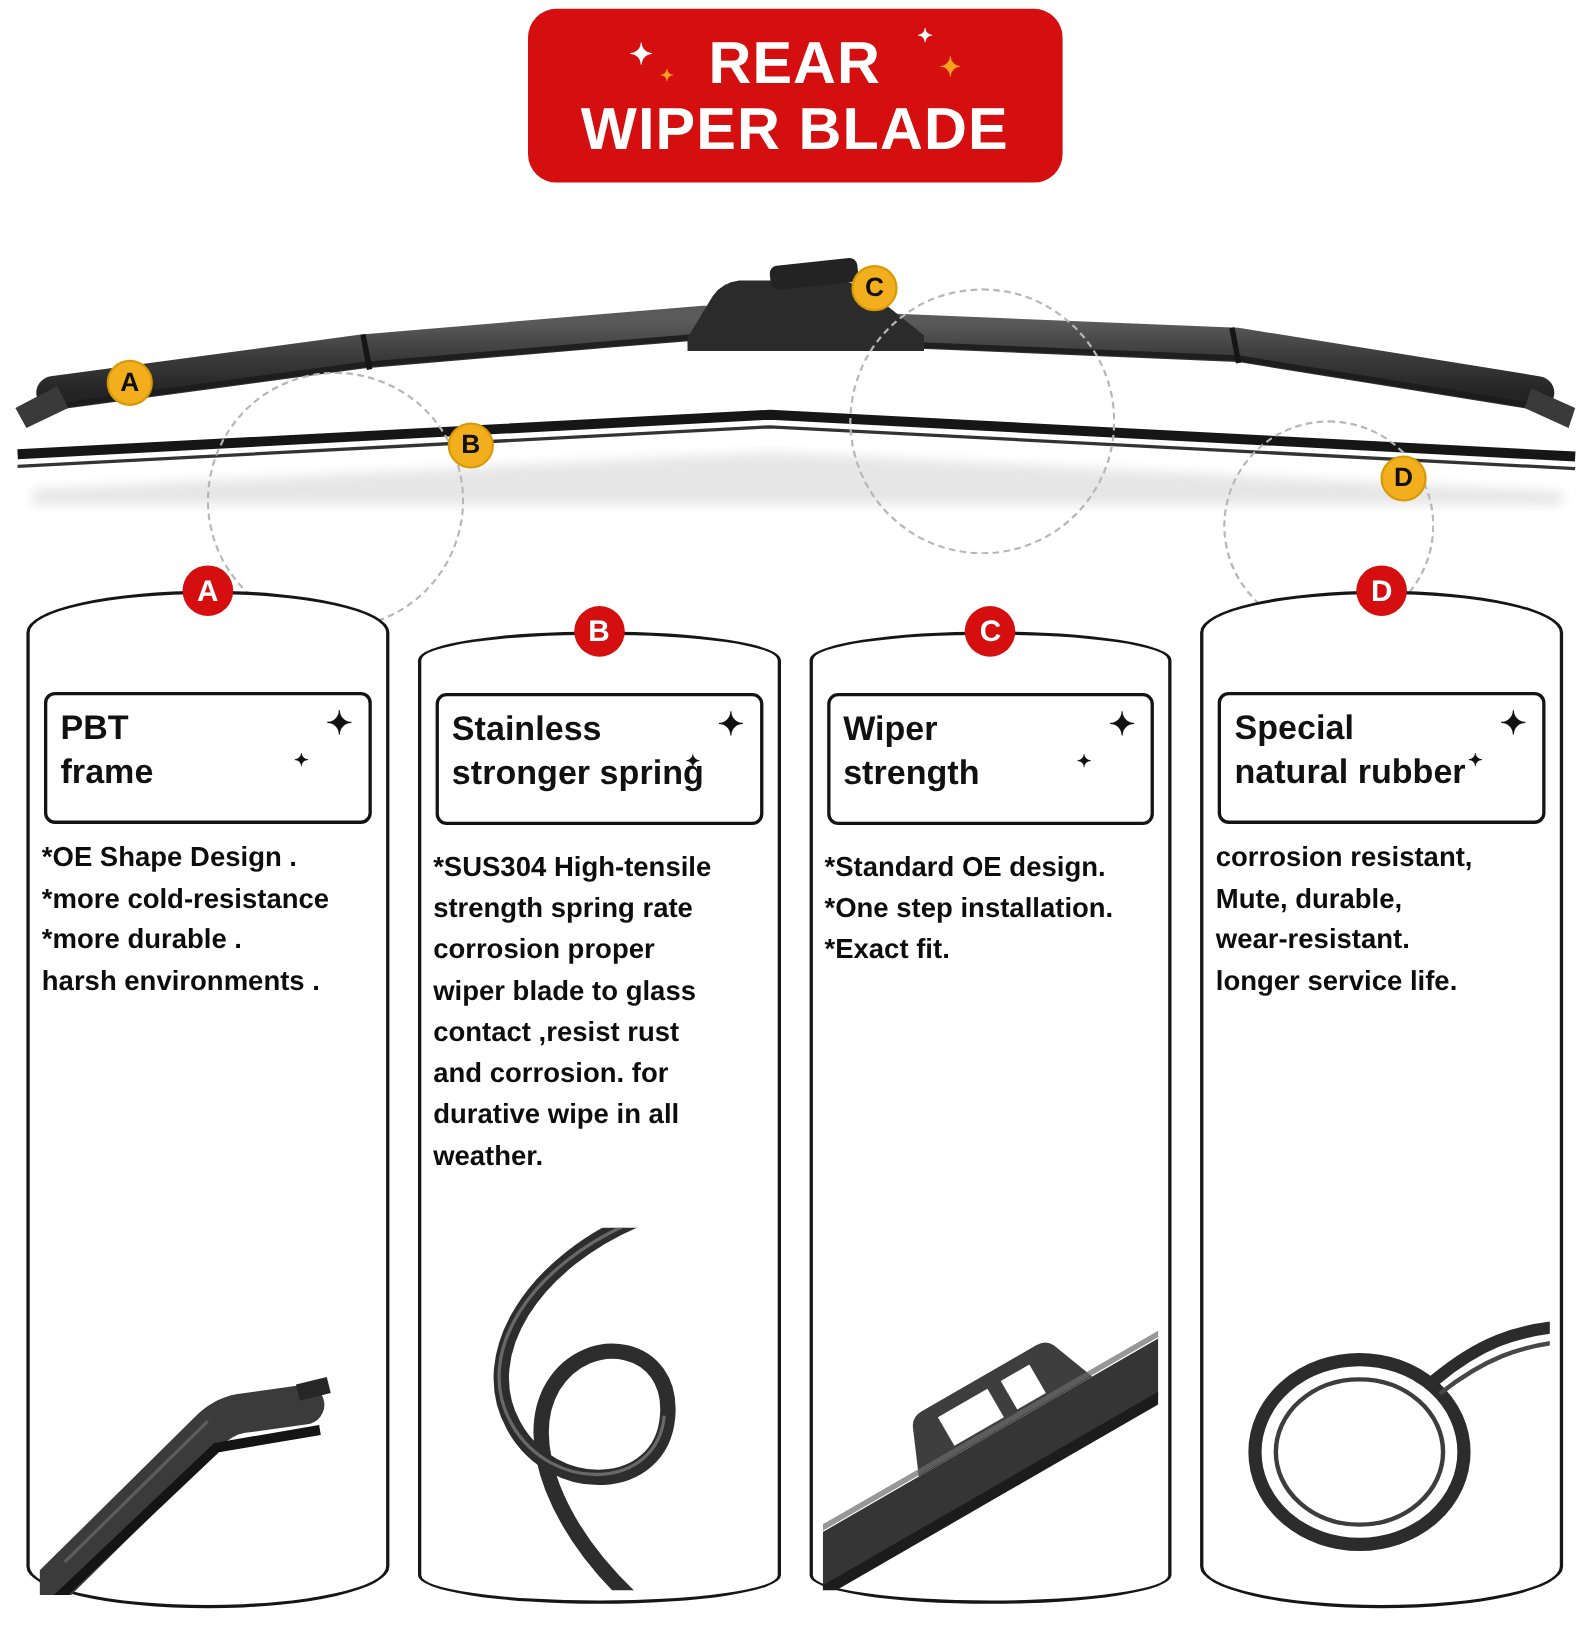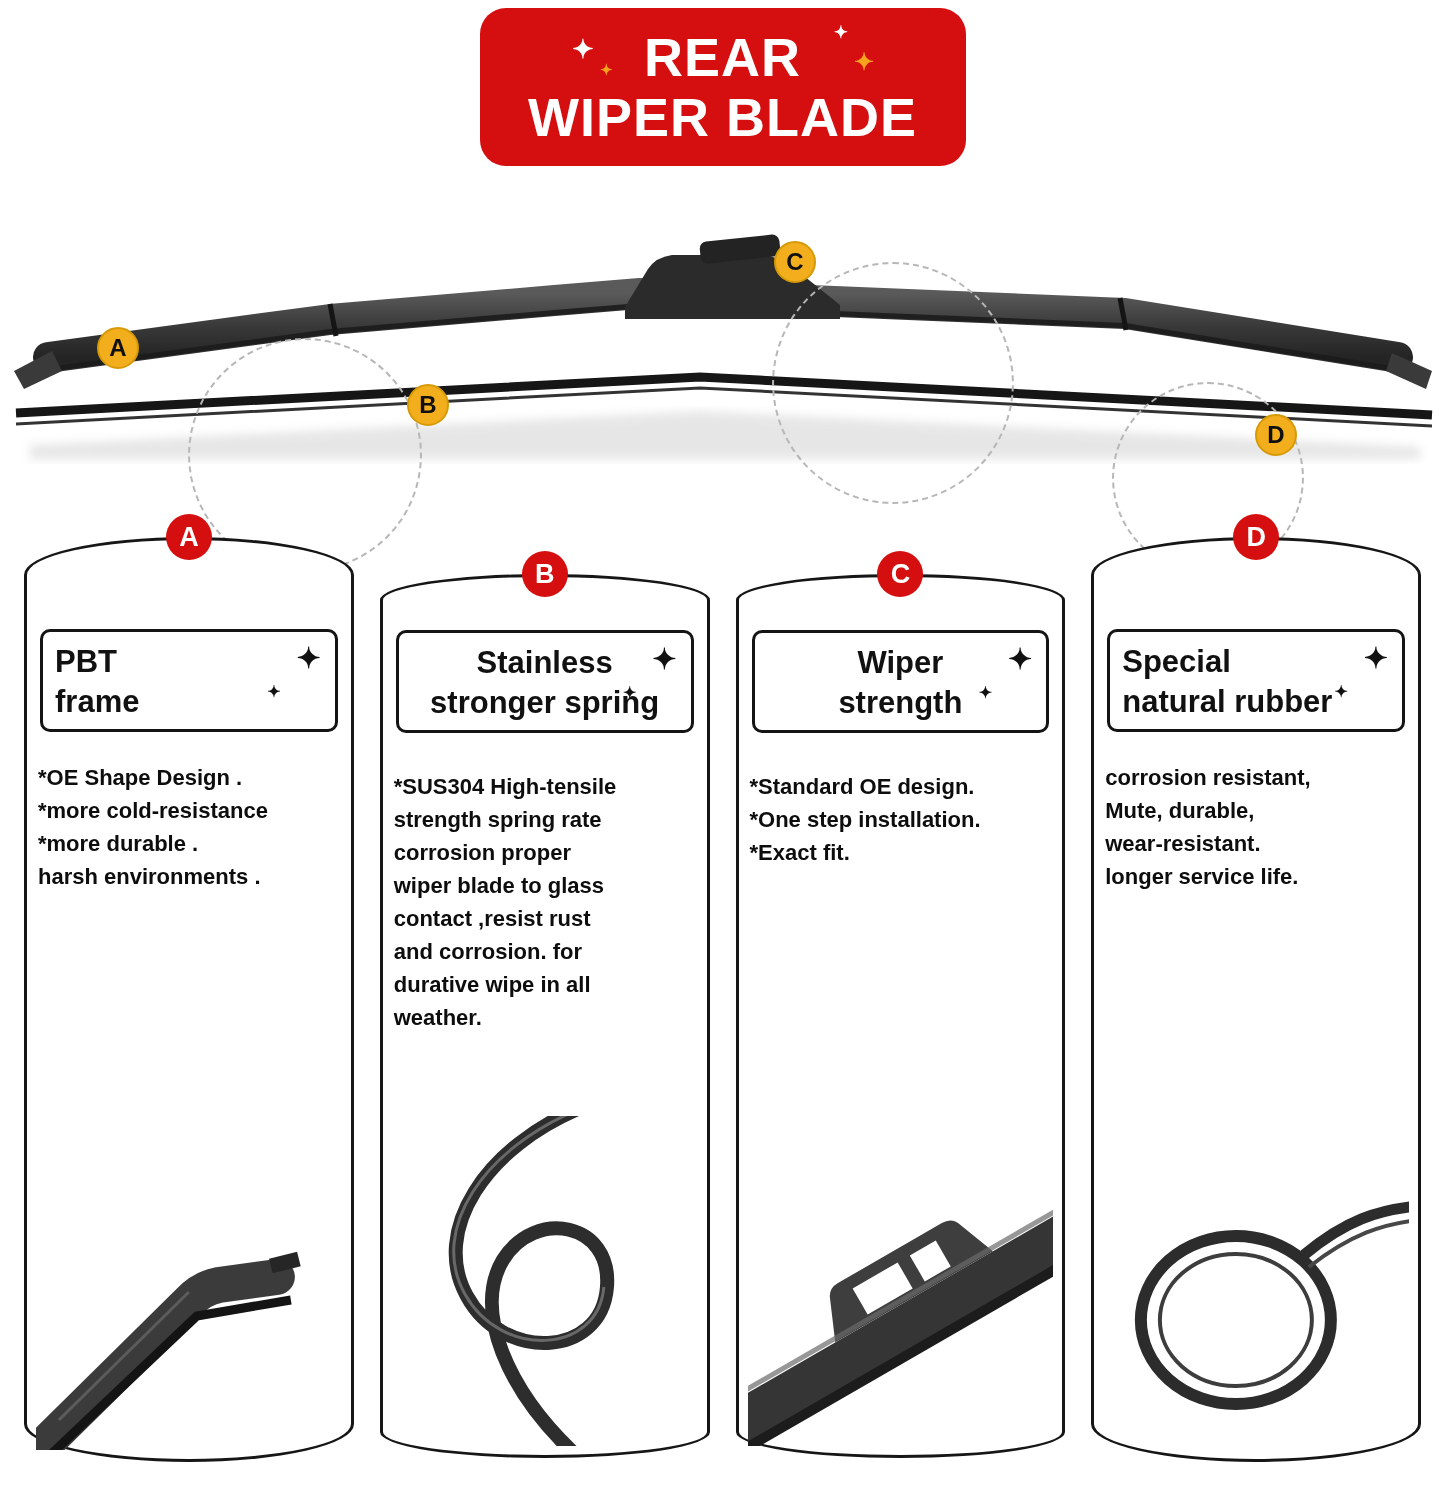--- a/index.html
+++ b/index.html
@@ -49,29 +49,29 @@
   .panel.outer .frame{border-radius:50% / 38px;}
   .panel.inner .frame{border-radius:50% / 26px;}
   .panel-badge{
     position:absolute;top:-23px;left:50%;transform:translateX(-50%);
     width:46px;height:46px;border-radius:50%;background:#d50f0f;color:#fff;
     font-size:27px;font-weight:bold;display:flex;align-items:center;justify-content:center;
     z-index:6;
   }
   .title-box{
     position:absolute;left:16px;right:16px;border:3px solid #141414;border-radius:10px;
-    padding:10px 12px 8px;font-size:31px;font-weight:bold;line-height:1.28;background:#fff;
+    padding:10px 12px 25px;font-size:31px;font-weight:bold;line-height:1.28;background:#fff;
   }
   .panel.outer .title-box{top:92px;}
-  .panel.inner .title-box{top:56px;text-align:center;}
+  .panel.inner .title-box{top:56px;}
   .tsp1{position:absolute;right:14px;top:8px;font-size:29px;color:#111;}
   .tsp2{position:absolute;right:54px;top:50px;font-size:16px;color:#111;}
   .body{
     position:absolute;left:14px;right:10px;
-    font-size:22px;font-weight:bold;line-height:1.5;color:#0d0d0d;
+    font-size:25px;font-weight:bold;line-height:1.5;color:#0d0d0d;
   }
   .panel.outer .body{top:224px;}
   .panel.inner .body{top:196px;}
   .photo{position:absolute;left:12px;right:12px;bottom:12px;height:330px;overflow:hidden;}
   .photo svg{display:block;width:100%;height:100%;}
 </style>
 </head>
 <body>
 
 <div class="hero">

